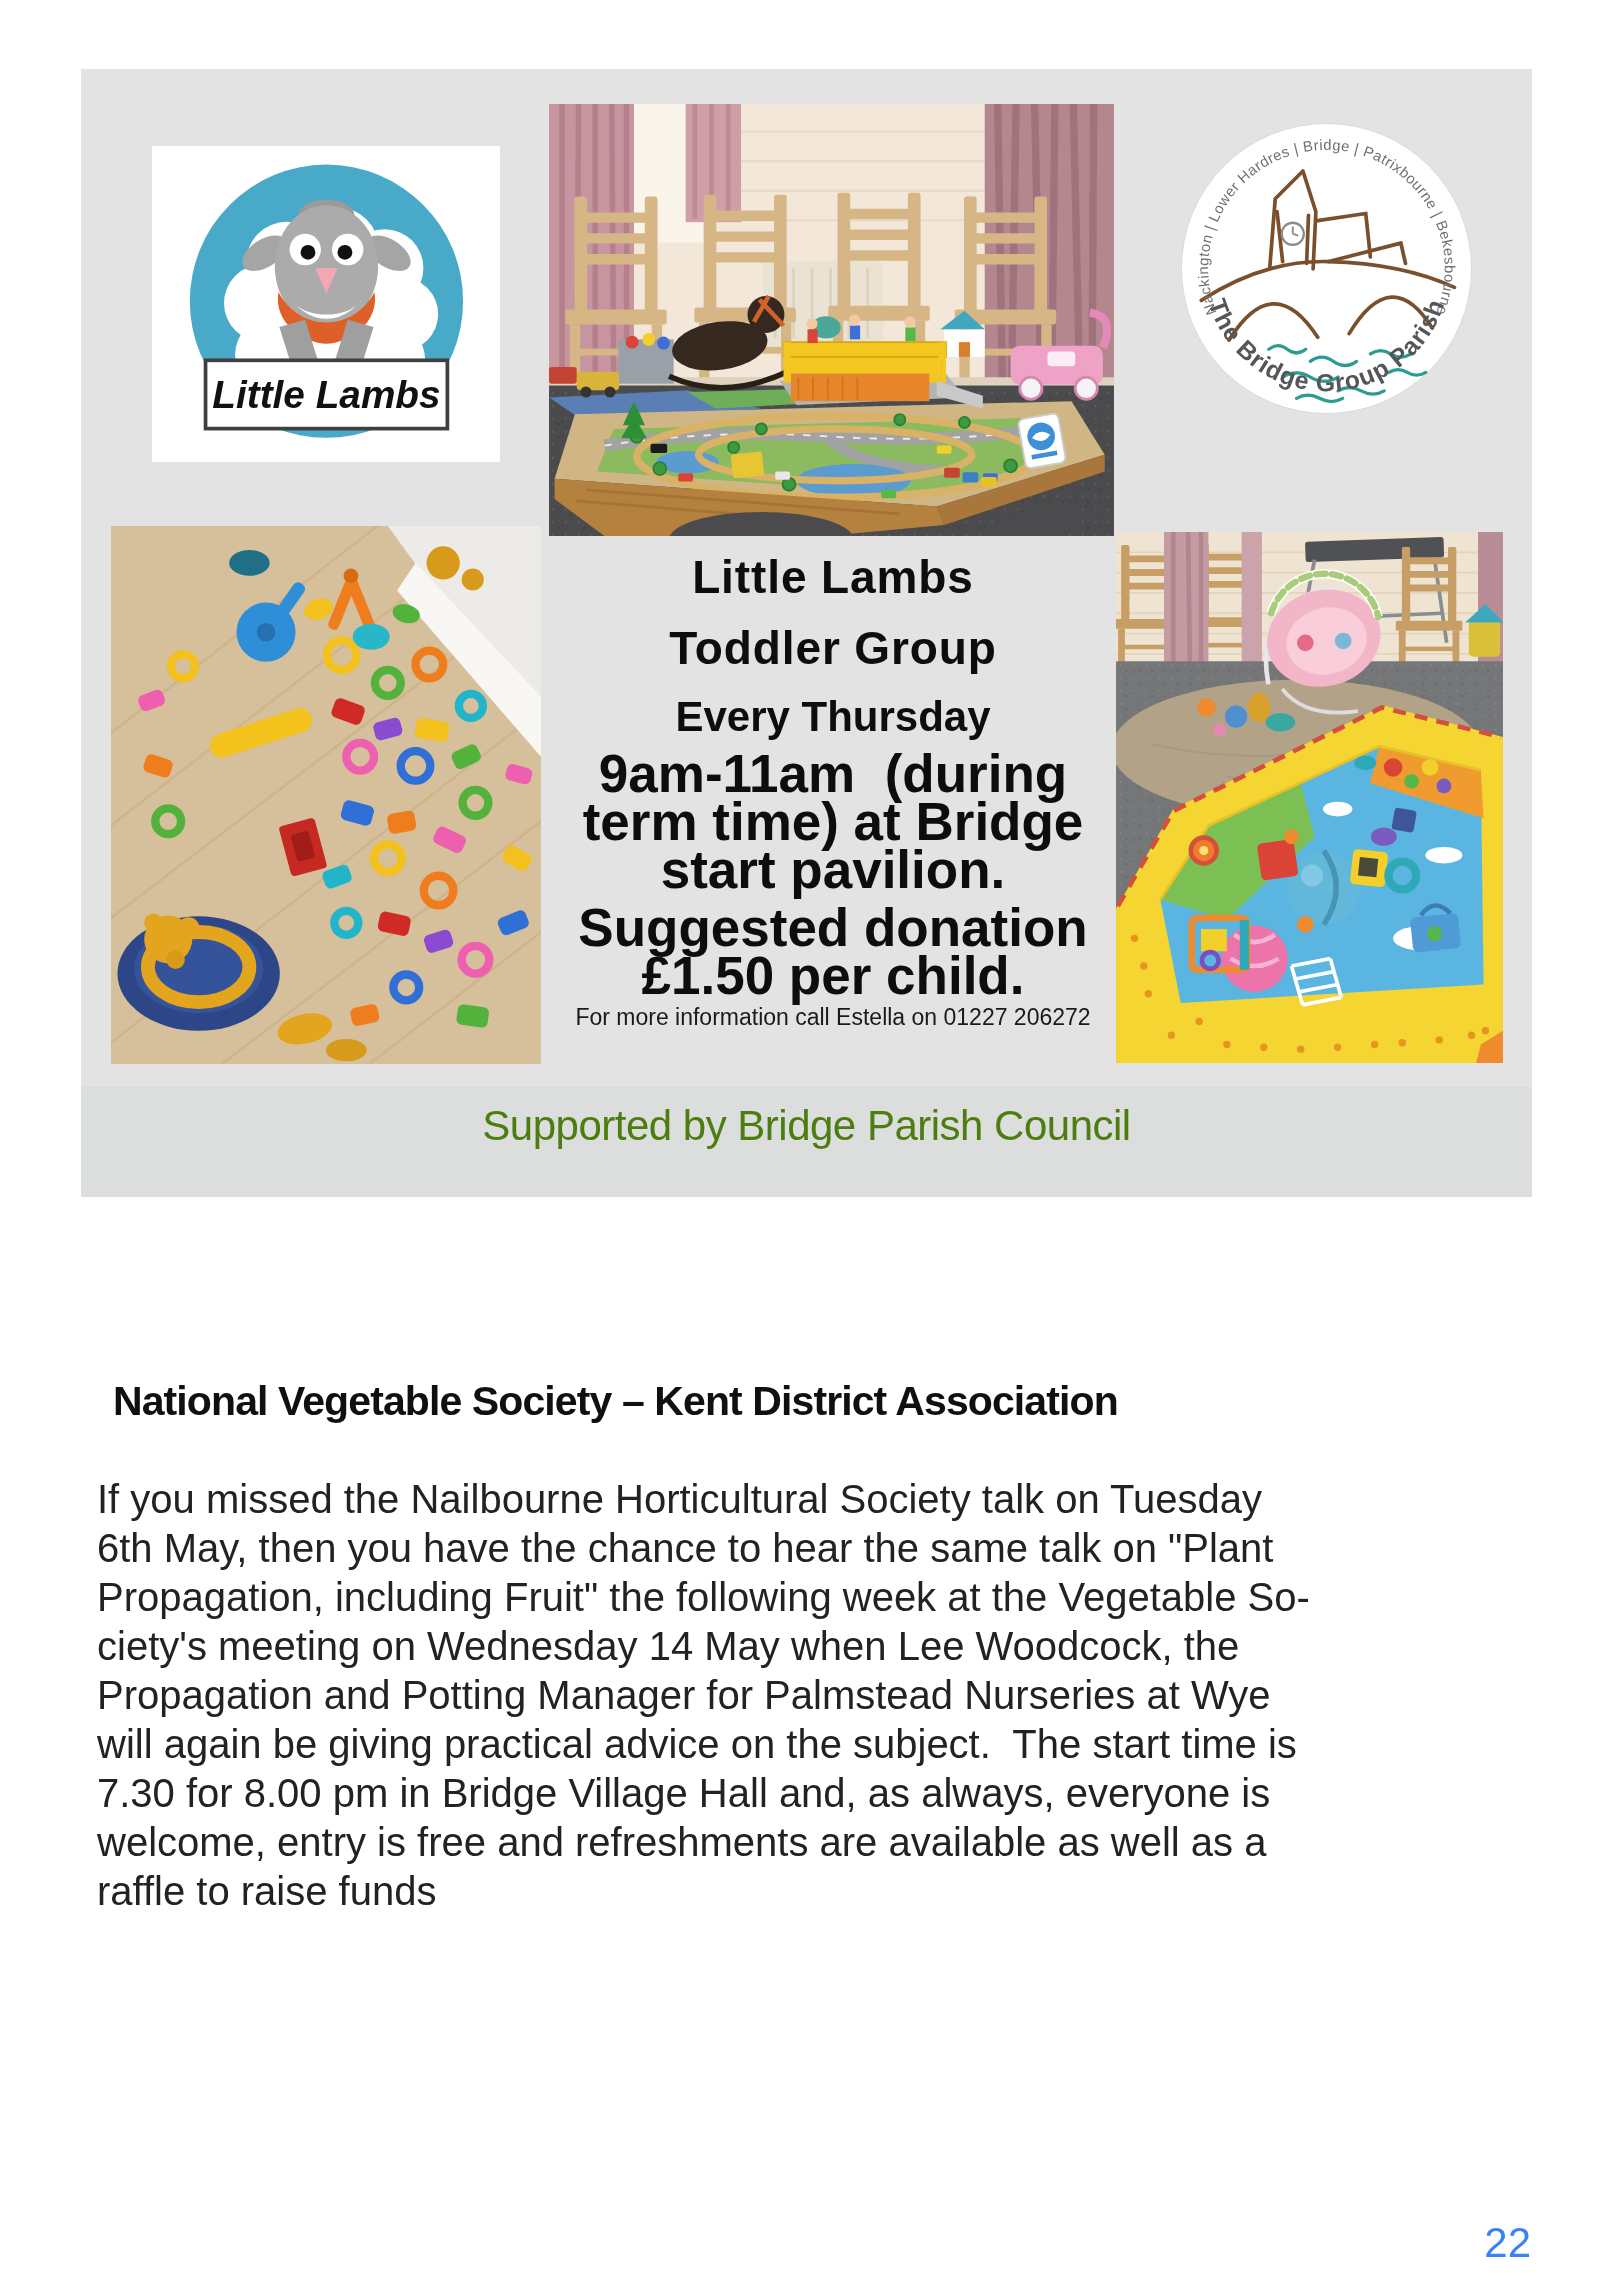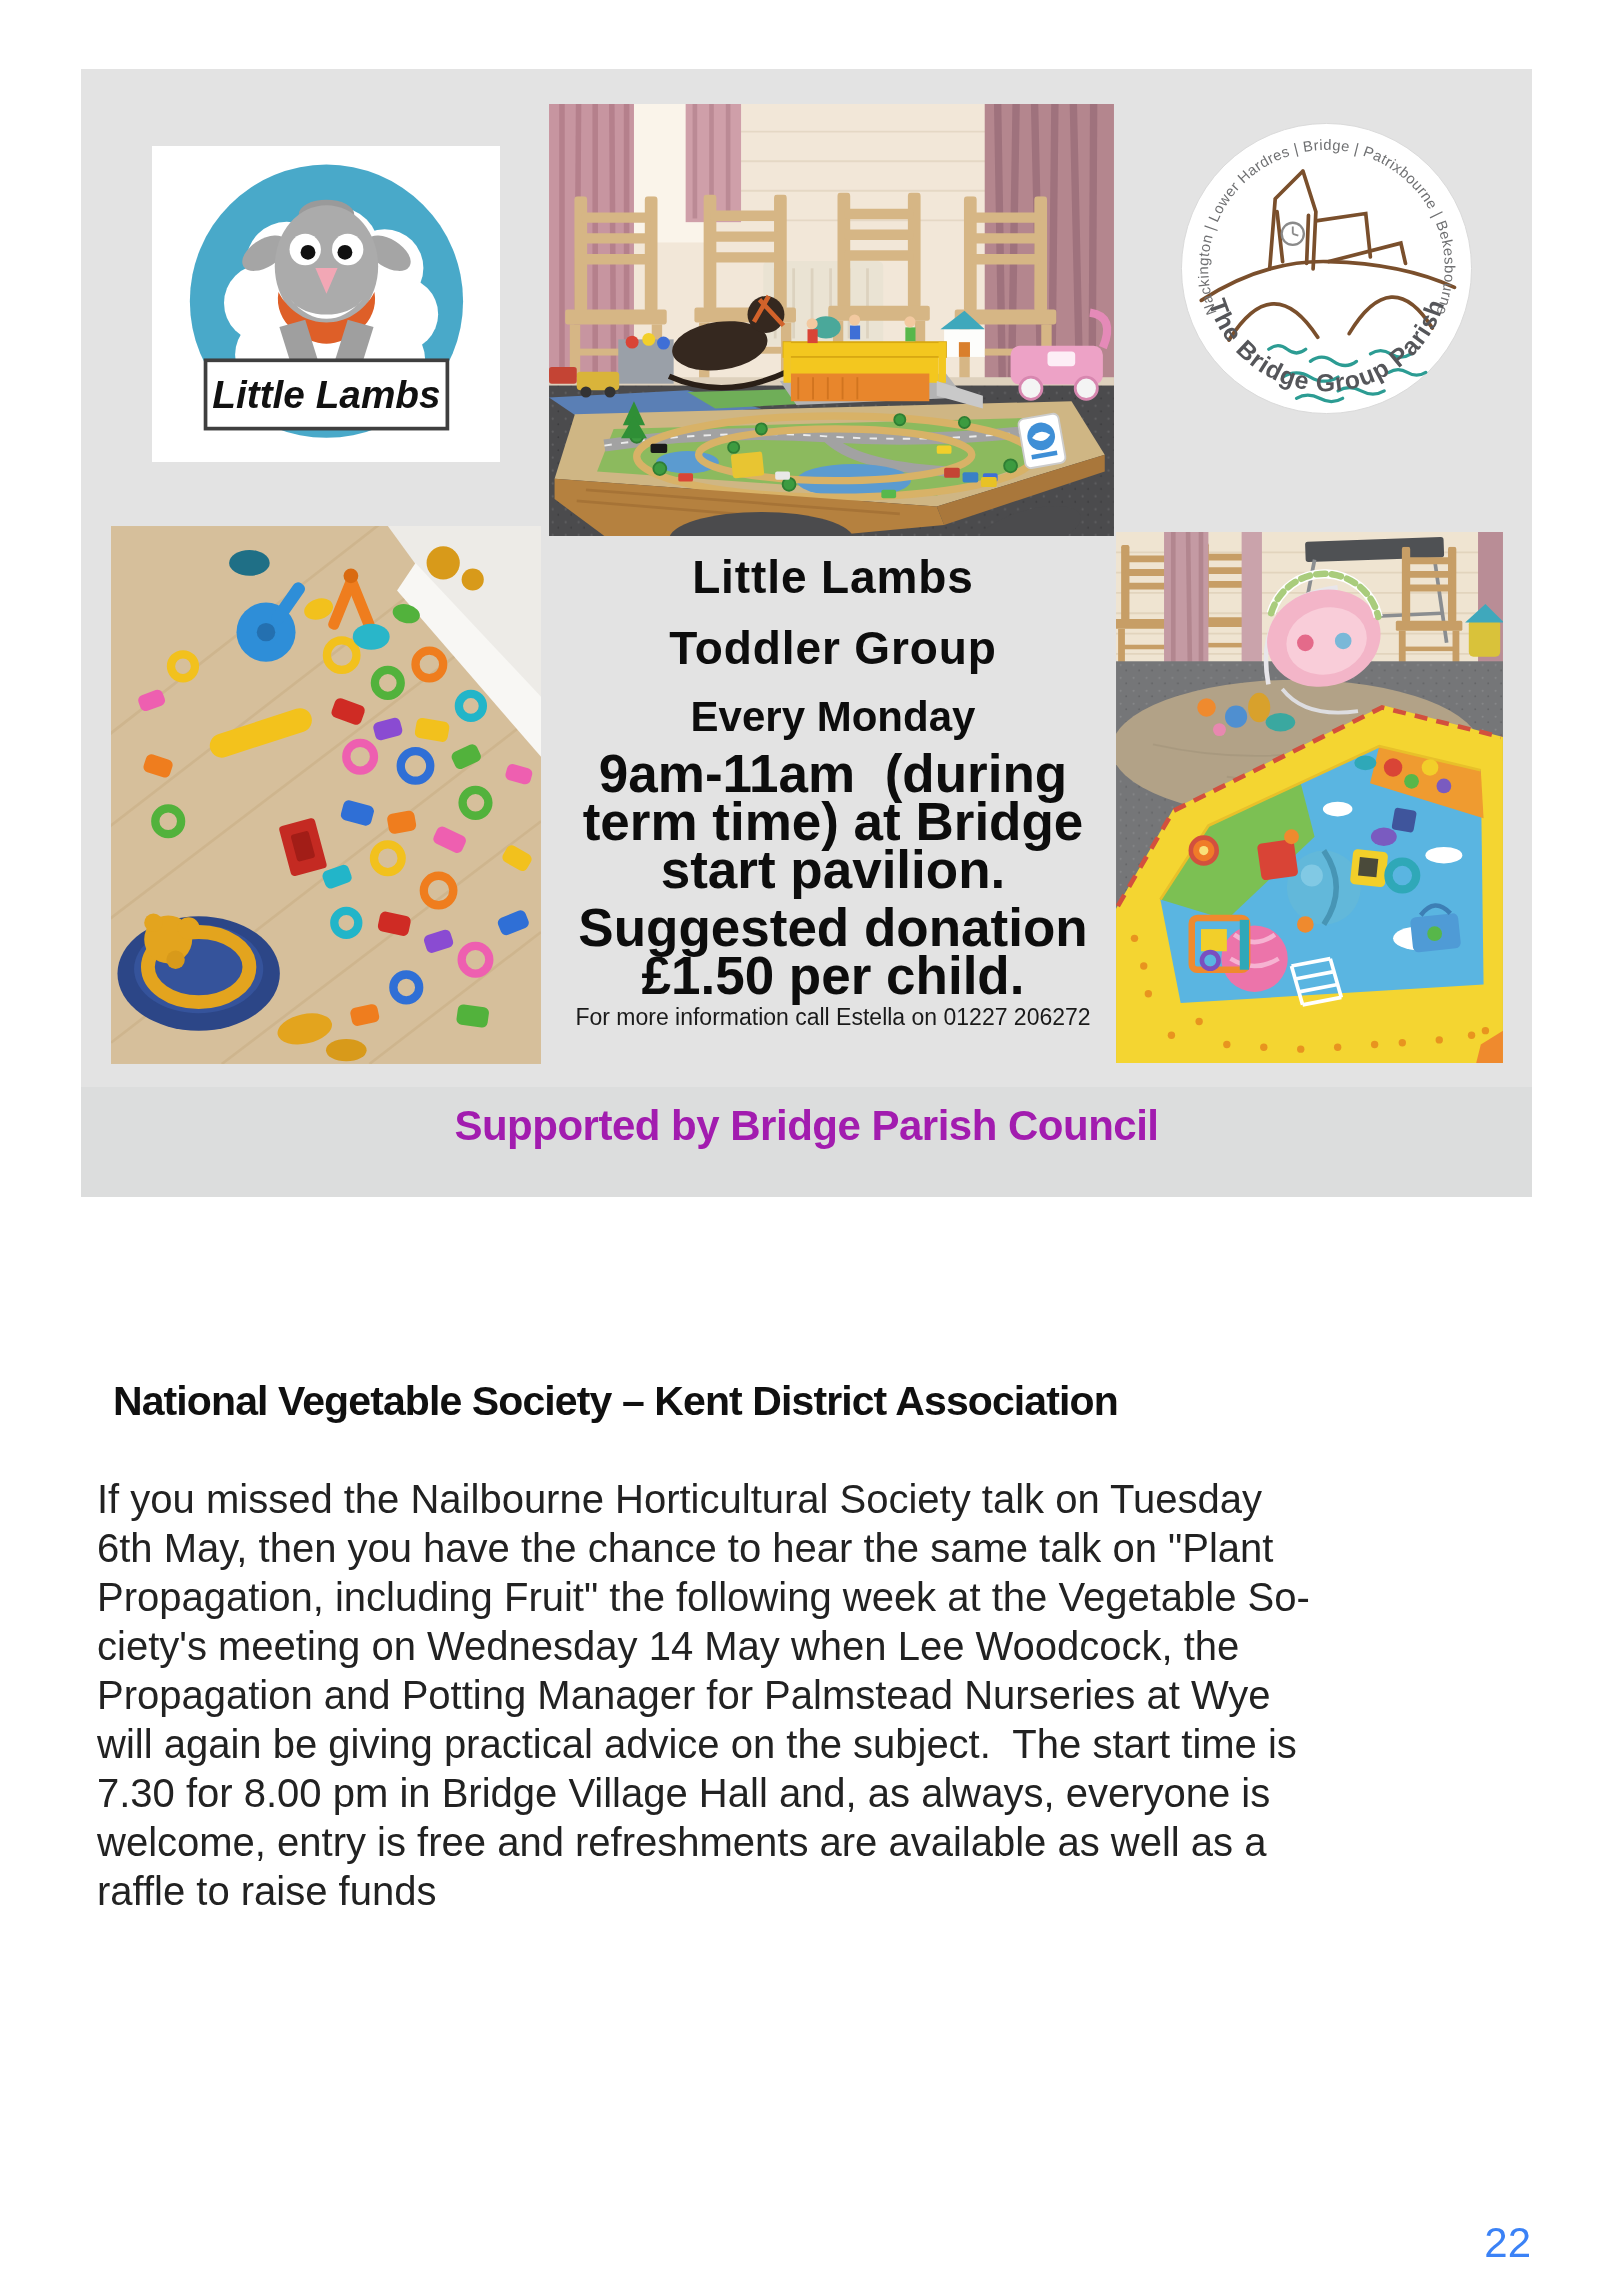--- a/index.html
+++ b/index.html
@@ -1,21 +1,21 @@
 <!DOCTYPE html>
 <html style="font-size:14.8px"><head>
 <meta charset="utf-8">
 <style>
   html,body{margin:0;padding:0;background:#fff;}
   .page{position:relative;width:1612px;height:2289px;background:#ffffff;overflow:hidden;
         font-family:"Liberation Sans","DejaVu Sans",sans-serif;color:#1c1c1c;}
   .flyer{position:absolute;left:81px;top:69px;width:1451px;height:1128px;background:#e3e3e3;}
   .flyer-footer{position:absolute;left:0;top:1018px;width:1451px;height:110px;background:#dcdddd;
         display:flex;justify-content:center;align-items:flex-start;padding-top:14.8px;box-sizing:border-box;}
-  .supported{font-size:42px;font-weight:700;color:#a21caf;letter-spacing:-0.5px;}
+  .supported{font-size:42px;font-weight:400;color:#4d7c0f;letter-spacing:-0.5px;}
   .lamb-logo{position:absolute;left:71px;top:77px;width:348px;height:316px;background:#ffffff;}
   .parish-logo{position:absolute;left:1100px;top:54px;width:291px;height:291px;}
   .photo{position:absolute;overflow:hidden;}
   .photo-train{left:468px;top:35px;width:565px;height:432px;}
   .photo-dough{left:30px;top:457px;width:430px;height:538px;}
   .photo-mat{left:1035px;top:463px;width:387px;height:531px;}
   .photo svg,.lamb-logo svg,.parish-logo svg{display:block;width:100%;height:100%;}
   .center-text{position:absolute;left:489px;top:473px;width:526px;text-align:center;color:#0d0d0d;}
   .ct-title{font-size:46px;font-weight:700;line-height:71px;letter-spacing:0.9px;}
   .ct-sub{font-size:42px;font-weight:700;line-height:48px;margin-top:9.2px;}
@@ -341,21 +341,21 @@
         </g>
         <ellipse cx="282" cy="120" rx="20" ry="14" fill="#29b6c9"></ellipse>
         <ellipse cx="225" cy="90" rx="16" ry="11" fill="#f2c11d" transform="rotate(-18 225 90)"></ellipse>
         <ellipse cx="320" cy="95" rx="15" ry="10" fill="#52b23c" transform="rotate(14 320 95)"></ellipse>
       </svg>
     </div>
 
     <div class="center-text">
       <div class="ct-title">Little Lambs</div>
       <div class="ct-title">Toddler Group</div>
-      <div class="ct-sub">Every Monday</div>
+      <div class="ct-sub">Every Thursday</div>
       <div class="ct-group">
         <div class="ct-line">9am-11am  (during</div>
         <div class="ct-line">term time) at Bridge</div>
         <div class="ct-line">start pavilion.</div>
       </div>
       <div class="ct-group">
         <div class="ct-line">Suggested donation</div>
         <div class="ct-line">£1.50 per child.</div>
       </div>
       <div class="ct-contact">For more information call Estella on 01227 206272</div>

